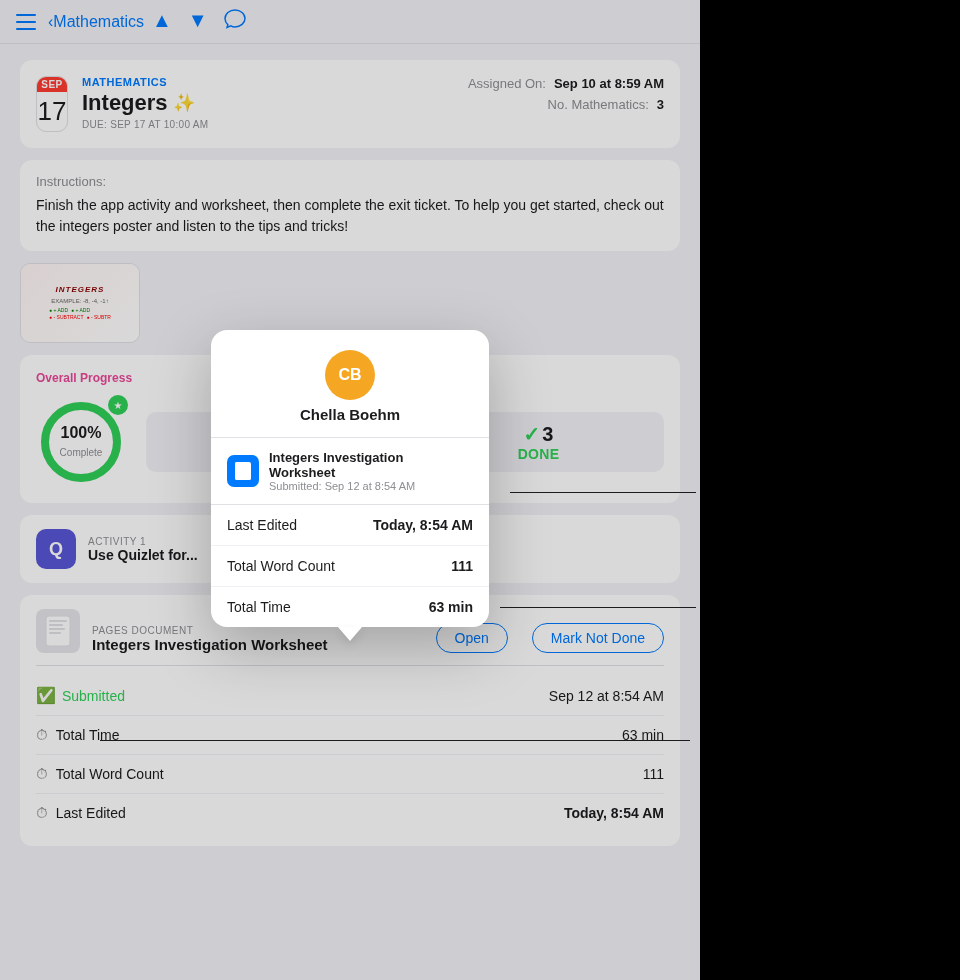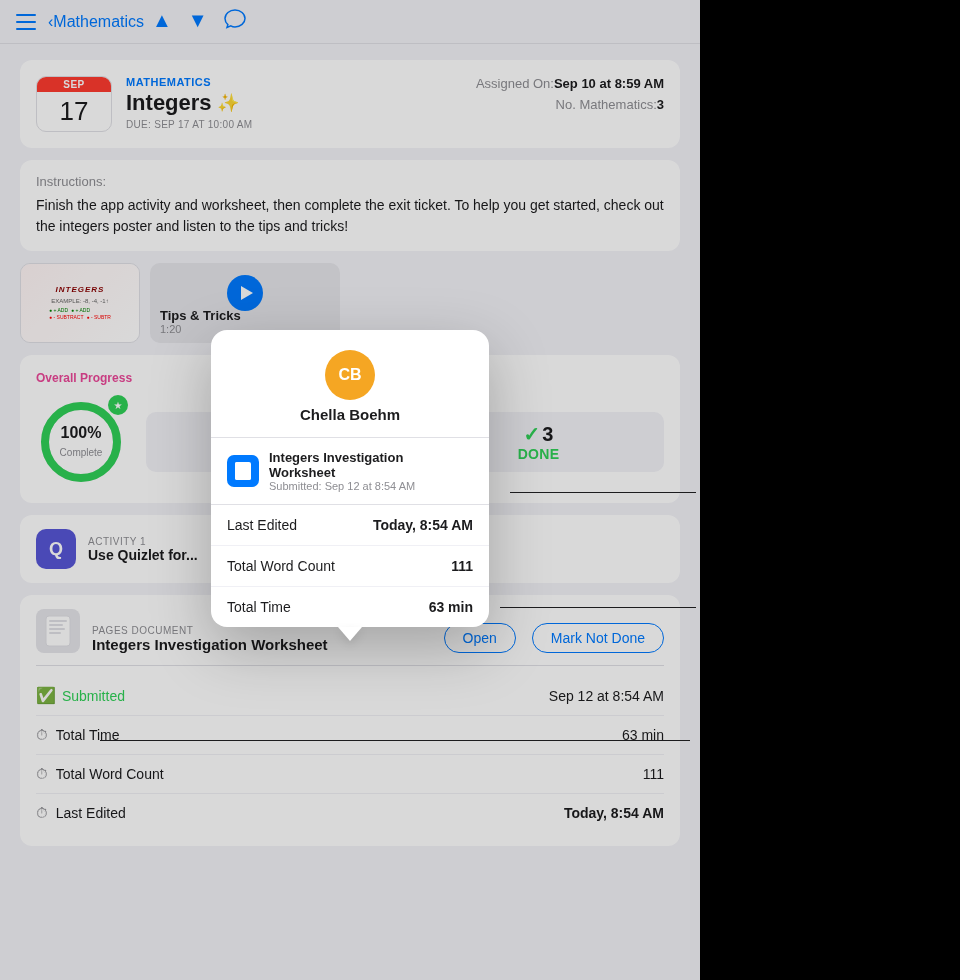--- a/index.html
+++ b/index.html
@@ -68,21 +68,21 @@
     
     .assignment-header {
       background: #fff;
       border-radius: 12px;
       padding: 16px;
       display: flex;
       align-items: flex-start;
       margin-bottom: 12px;
     }
     .calendar-icon {
-      width: 76px;
+      width: 32px;
       height: 56px;
       border-radius: 10px;
       overflow: hidden;
       margin-right: 14px;
       flex-shrink: 0;
       border: 1px solid #e0e0e5;
       background: #fff;
       display: flex;
       flex-direction: column;
     }
@@ -137,21 +137,21 @@
       font-weight: 500;
       letter-spacing: 0.3px;
     }
     .assignment-meta {
       text-align: right;
     }
     .meta-row {
       display: flex;
       justify-content: flex-end;
       align-items: center;
-      gap: 0;
+      gap: 8px;
       margin-bottom: 6px;
     }
     .meta-label {
       font-size: 13px;
       color: #8e8e93;
     }
     .meta-value {
       font-size: 13px;
       font-weight: 600;
       color: #1c1c1e;
@@ -424,21 +424,21 @@
       text-transform: uppercase;
       letter-spacing: 0.5px;
     }
     .pages-doc-name {
       font-size: 15px;
       font-weight: 700;
       color: #1c1c1e;
     }
     .pages-actions {
       display: flex;
-      gap: 16px;
+      gap: 24px;
     }
     .pages-btn {
       border: 1.5px solid #007aff;
       background: transparent;
       color: #007aff;
       border-radius: 20px;
       padding: 6px 18px;
       font-size: 14px;
       font-weight: 500;
       cursor: pointer;
@@ -668,29 +668,20 @@
               <div style="color:green">● + ADD</div>
               <div style="color:green">● + ADD</div>
             </div>
             <div style="display:flex;gap:3px;margin-top:1px;font-size:5px;">
               <div style="color:red">● - SUBTRACT</div>
               <div style="color:red">● - SUBTR</div>
             </div>
           </div>
         </div>
       </div>
-      <div class="video-thumb">
-        <div class="video-play-btn">
-          <div class="play-triangle"></div>
-        </div>
-        <div class="video-label">
-          <div class="video-title">Tips &amp; Tricks</div>
-          <div class="video-duration">1:20</div>
-        </div>
-      </div>
     </div>
 
     <div class="progress-section">
       <div class="progress-header">Overall Progress</div>
       <div class="progress-content">
         <div class="donut-container">
           <svg class="donut-svg" width="90" height="90" viewBox="0 0 90 90">
             <circle cx="45" cy="45" r="36" fill="none" stroke="#e5e5ea" stroke-width="8"></circle>
             <circle cx="45" cy="45" r="36" fill="none" stroke="#30d158" stroke-width="8" stroke-dasharray="226.2" stroke-dashoffset="0" stroke-linecap="round"></circle>
           </svg>

